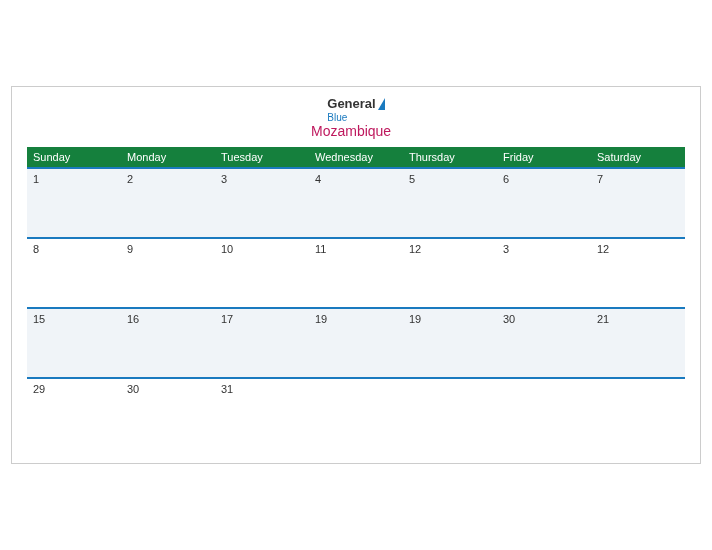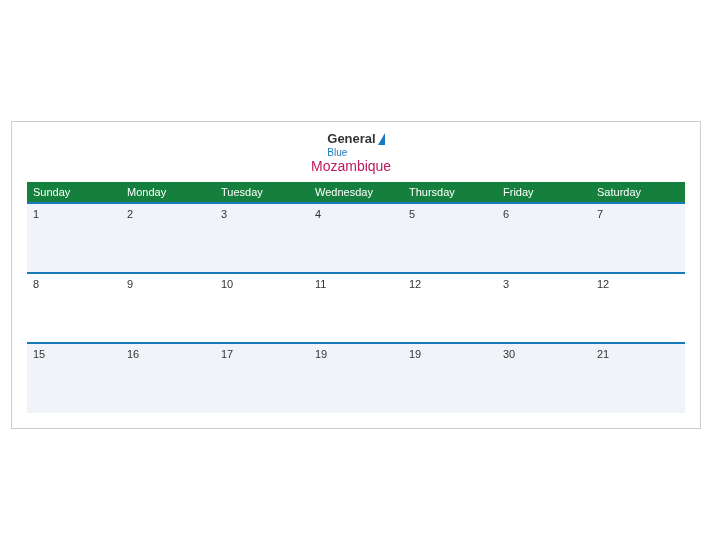--- a/index.html
+++ b/index.html
@@ -153,15 +153,24 @@
         </tr>
         <tr>
           <td><span class="day-num">15</span></td>
           <td><span class="day-num">16</span></td>
           <td><span class="day-num">17</span></td>
           <td><span class="day-num">19</span></td>
           <td><span class="day-num">19</span></td>
           <td><span class="day-num">30</span></td>
           <td><span class="day-num">21</span></td>
         </tr>
+        <tr>
+          <td><span class="day-num">29</span></td>
+          <td><span class="day-num">30</span></td>
+          <td><span class="day-num">31</span></td>
+          <td></td>
+          <td></td>
+          <td></td>
+          <td></td>
+        </tr>
       </tbody>
   </table>
 </div>
 
 </body></html>

